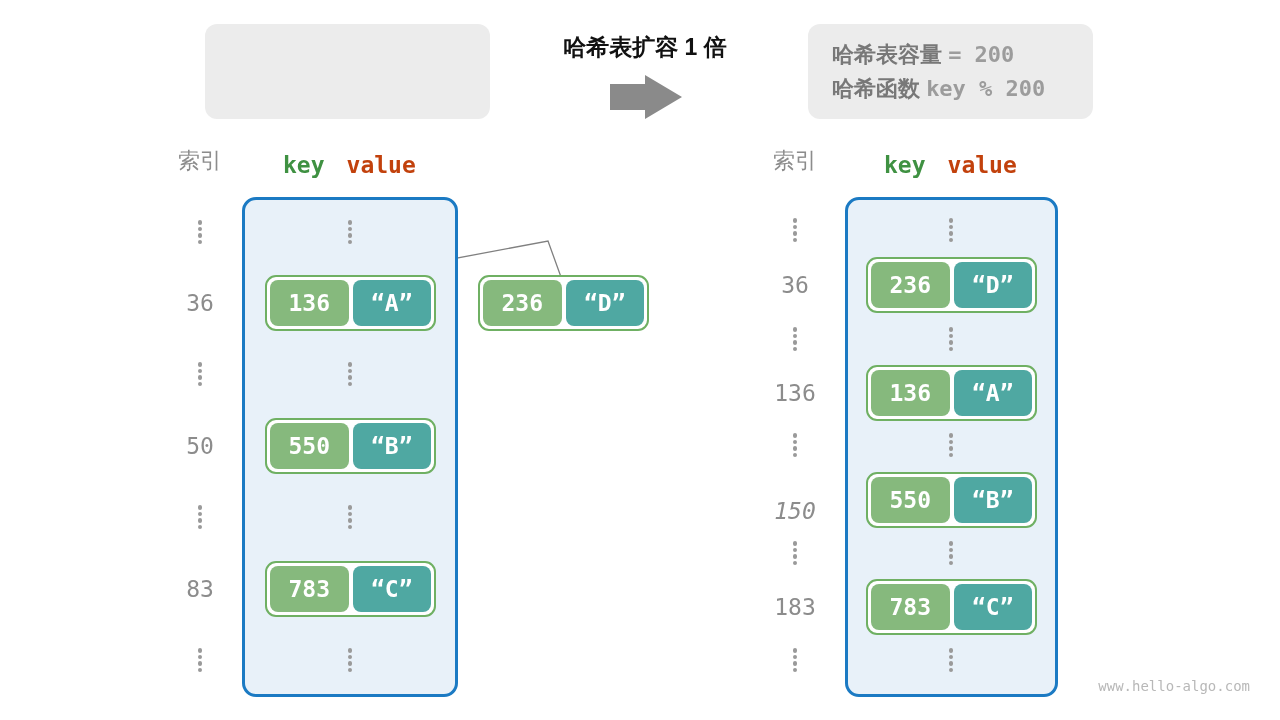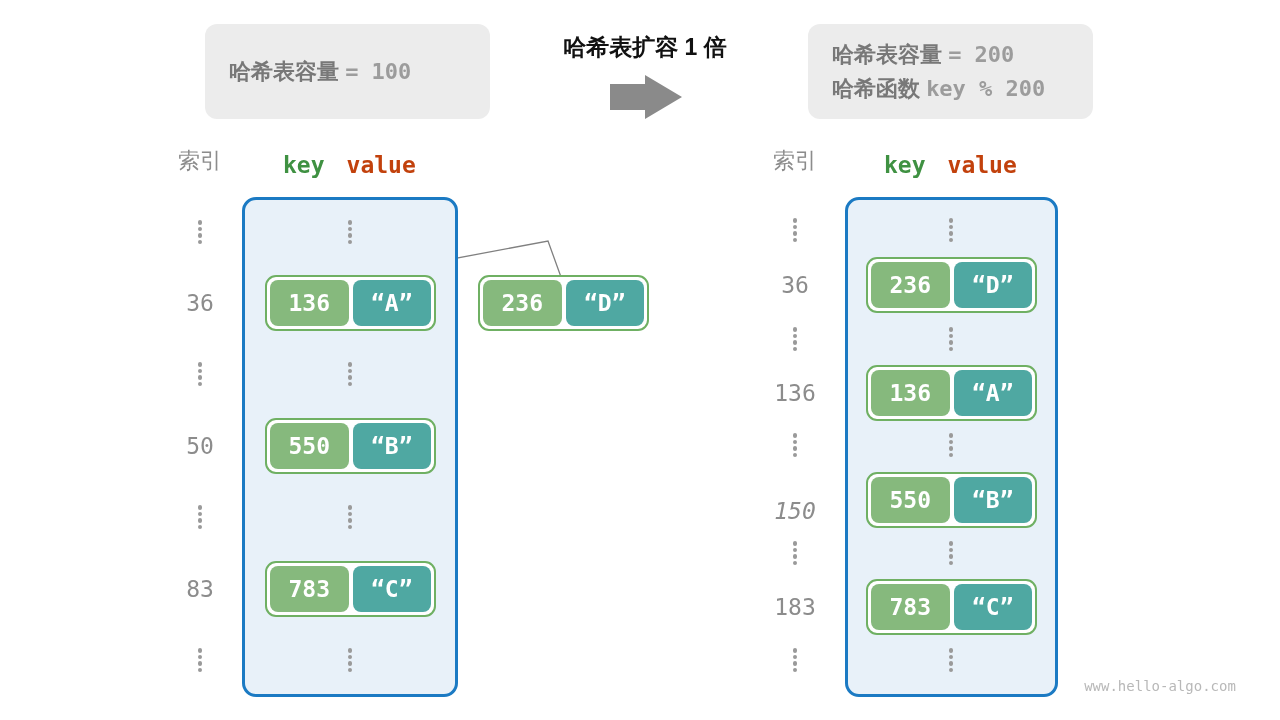--- a/index.html
+++ b/index.html
@@ -60,33 +60,32 @@
   
   .dots{position:absolute;width:6px;height:24px;display:flex;flex-direction:column;justify-content:space-between;align-items:center;}
   .dots i{display:block;width:4.5px;height:4.5px;border-radius:50%;background:#9a9a9a;}
 
   .collision-label{
     position:absolute;left:480px;top:199px;width:150px;text-align:center;
     font-size:23px;font-weight:bold;color:#e01d1d;white-space:nowrap;
   }
 
   .watermark{
-    position:absolute;left:1070px;top:678px;width:180px;text-align:center;
+    position:absolute;left:1070px;top:678px;width:180px;text-align:right;
     font-family:"DejaVu Sans Mono",monospace;font-size:14px;color:#b8b8b8;white-space:nowrap;
   }
 
   svg.overlay{position:absolute;left:0;top:0;pointer-events:none;}
 </style>
 </head>
 <body>
 
 <div id="canvas">
 
   <div class="info-box" style="left:205px;top:24px;">
-    <div class="info-line"><span class="info-label">哈希表容量</span> <span class="info-value">= 100</span></div>
   </div>
 
   <div class="info-box" style="left:808px;top:24px;">
     <div class="info-line"><span class="info-label">哈希表容量</span> <span class="info-value">= 200</span></div>
     <div class="info-line"><span class="info-label">哈希函数</span> <span class="info-value">key % 200</span></div>
   </div>
 
   <div class="center-title">哈希表扩容 1 倍</div>
 
   <svg class="overlay" width="1280" height="720" viewBox="0 0 1280 720">

